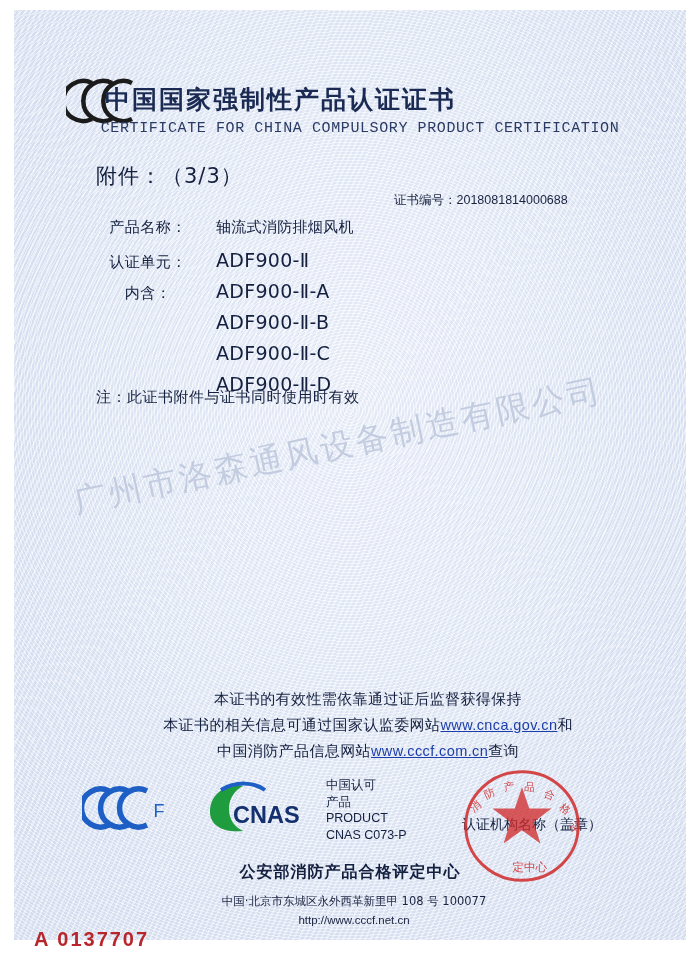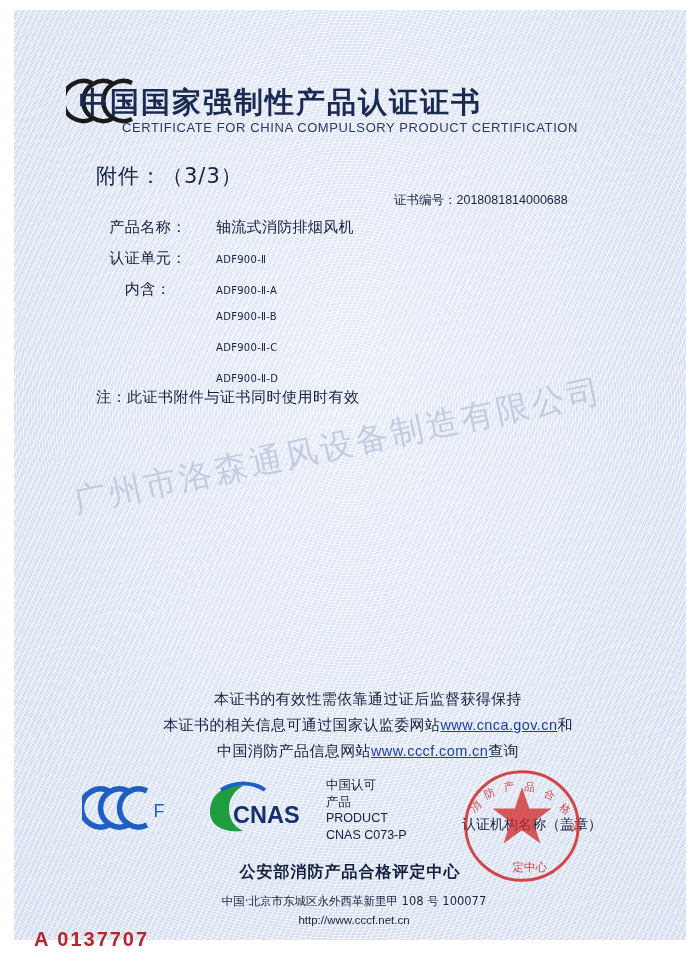--- a/index.html
+++ b/index.html
@@ -50,30 +50,30 @@
 
   
   #ccc-top {
     position: absolute; left: 52px; top: 62px;
     width: 82px; height: 58px; z-index: 4;
   }
   
   .title-cn {
     position: absolute; left: 0; top: 73px; width: 533px;
     text-align: center;
-    font-size: 29px; letter-spacing: 2px; color: #1a2a52;
+    font-size: 25px; letter-spacing: 2px; color: #1a2a52;
     font-family: "DejaVu Sans", sans-serif;
     font-weight: bold;
     z-index: 4;
   }
   .title-en {
-    position: absolute; left: 0; top: 110px; width: 672px;
+    position: absolute; left: 10px; top: 110px; width: 672px;
     text-align: center;
-    font-size: 13px; letter-spacing: .6px; color: #2a3a63;
-    font-family: Liberation Sans, sans-serif;
+    font-size: 15px; letter-spacing: .6px; color: #2a3a63;
+    font-family: Liberation Mono, monospace;
     z-index: 4;
   }
   .annex {
     position: absolute; left: 82px; top: 152px;
     font-size: 21px; color: #14203f; letter-spacing: 1px;
     font-family: "DejaVu Sans", sans-serif;
     z-index: 4;
   }
   .cert-no {
     position: absolute; left: 380px; top: 182px;
@@ -88,21 +88,21 @@
   }
   .frow { display: flex; align-items: baseline; margin-bottom: 9px; height: 22px; }
   .flabel {
     width: 104px; text-align: center;
     font-size: 15px; color: #14203f;
     font-family: "DejaVu Sans", sans-serif;
     letter-spacing: .5px;
   }
   .fvalue {
     margin-left: 16px;
-    font-size: 10px; color: #14203f;
+    font-size: 19px; color: #14203f;
     font-family: "DejaVu Sans", sans-serif;
     letter-spacing: .3px;
   }
   .fvalue.cn { font-size: 15px; }
   .note {
     position: absolute; left: 82px; top: 378px;
     font-size: 15px; color: #14203f;
     font-family: "DejaVu Sans", sans-serif;
     letter-spacing: .5px; z-index: 4;
   }

